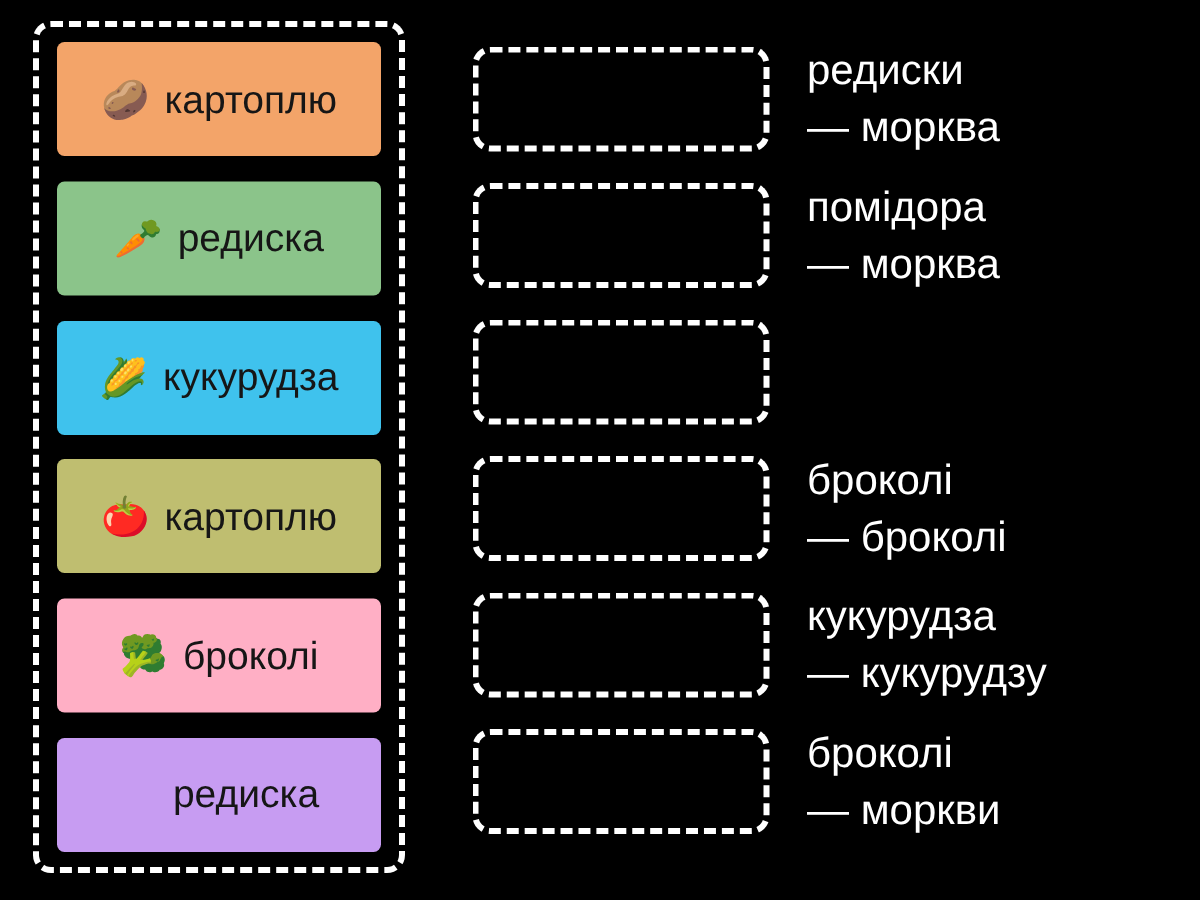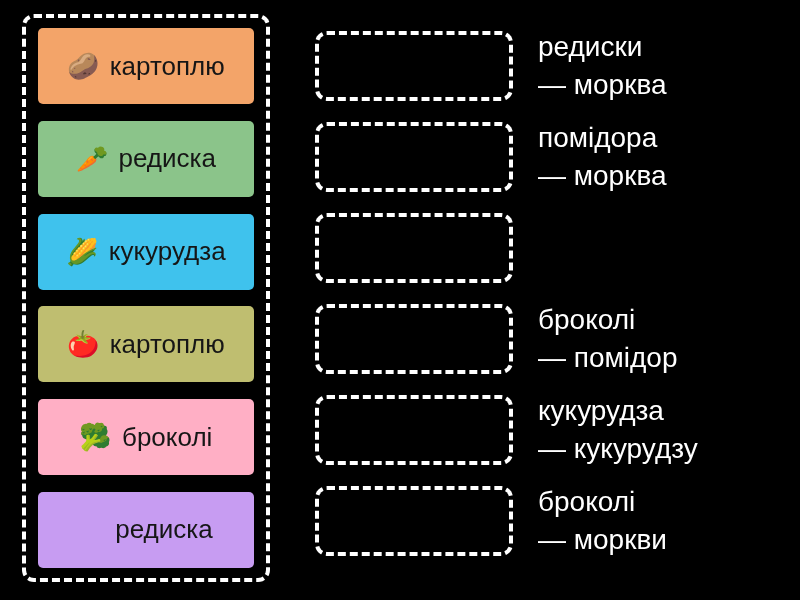--- a/index.html
+++ b/index.html
@@ -129,21 +129,21 @@
     </div>
 
     <div class="pair-row">
       <div class="dropzone"></div>
     </div>
 
     <div class="pair-row">
       <div class="dropzone"></div>
       <div class="pair-label">
         <span>броколі</span>
-        <span>— помідор</span>
+        <span>— броколі</span>
       </div>
     </div>
 
     <div class="pair-row">
       <div class="dropzone"></div>
       <div class="pair-label">
         <span>кукурудза</span>
         <span>— кукурудзу</span>
       </div>
     </div>

